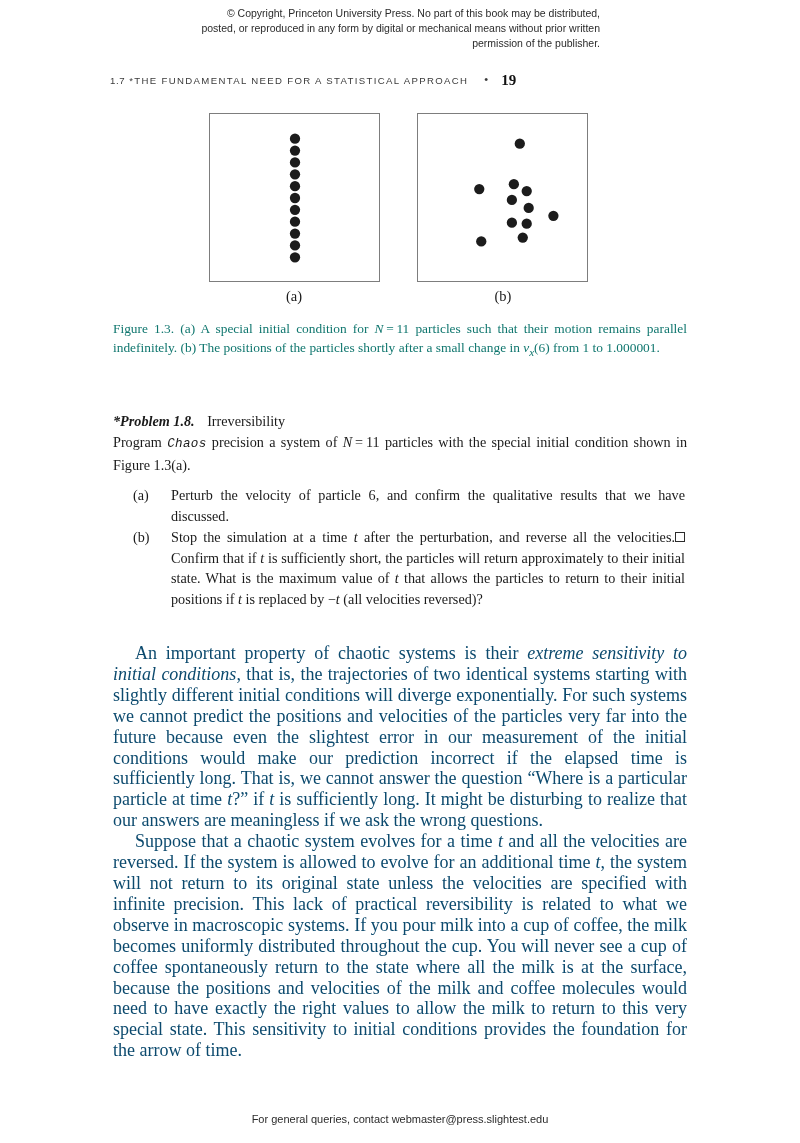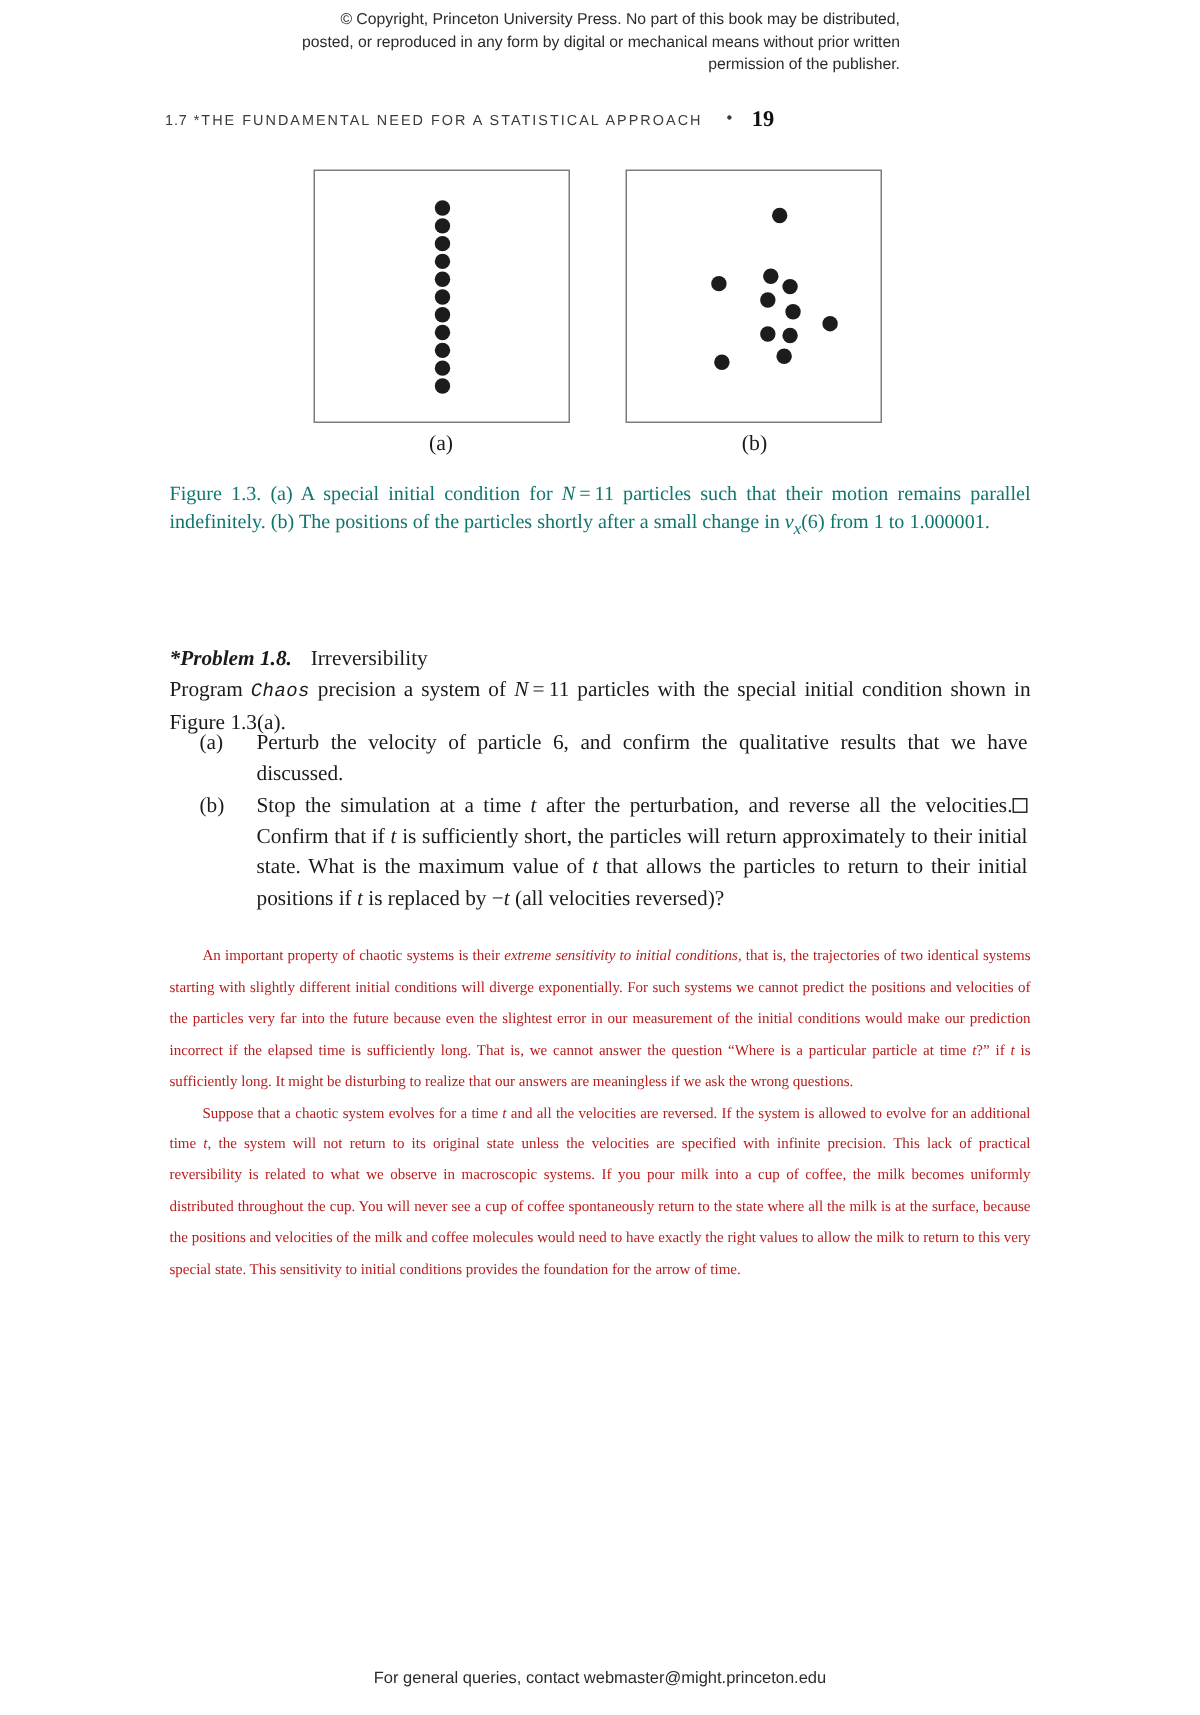--- a/index.html
+++ b/index.html
@@ -94,21 +94,21 @@
     line-height: 18.6px;
     text-align: justify;
     text-justify: inter-word;
     color: #0f766e;
   }
 
   
   .problem {
     position: absolute;
     left: 113px;
-    top: 429px;
+    top: 411px;
     width: 574px;
   }
   .problem-head {
     font-size: 14.2px;
     line-height: 20px;
     margin-bottom: 1px;
   }
   .problem-head .p-title {
     font-weight: bold;
     font-style: italic;
@@ -157,25 +157,25 @@
     height: 8px;
     border: 1px solid #2b2b2b;
     float: right;
     margin-top: 5px;
   }
 
   
   .body-text {
     position: absolute;
     left: 113px;
-    top: 628px;
+    top: 643px;
     width: 574px;
-    font-size: 10px;
+    font-size: 18px;
     line-height: 20.9px;
-    color: #b91c1c;
+    color: #0c4a6e;
   }
   .body-text p {
     margin: 0;
     text-indent: 22px;
     text-align: justify;
     text-justify: inter-word;
   }
 
   
   .footer {
@@ -286,13 +286,13 @@
     <span>is sufficiently long. It might be disturbing to realize that our answers are meaningless if we ask the wrong questions.</span>
   </p>
   <p>
     <span>Suppose that a chaotic system evolves for a time</span>
     <i>t</i>
     <span>and all the velocities are reversed. If the system is allowed to evolve for an additional time</span>
     <i>t</i><span>, the system will not return to its original state unless the velocities are specified with infinite precision. This lack of practical reversibility is related to what we observe in macroscopic systems. If you pour milk into a cup of coffee, the milk becomes uniformly distributed throughout the cup. You will never see a cup of coffee spontaneously return to the state where all the milk is at the surface, because the positions and velocities of the milk and coffee molecules would need to have exactly the right values to allow the milk to return to this very special state. This sensitivity to initial conditions provides the foundation for the arrow of time.</span>
   </p>
 </div>
 
-<div class="footer">For general queries, contact webmaster@might.princeton.edu</div>
+<div class="footer">For general queries, contact webmaster@press.slightest.edu</div>
 
 </body></html>

